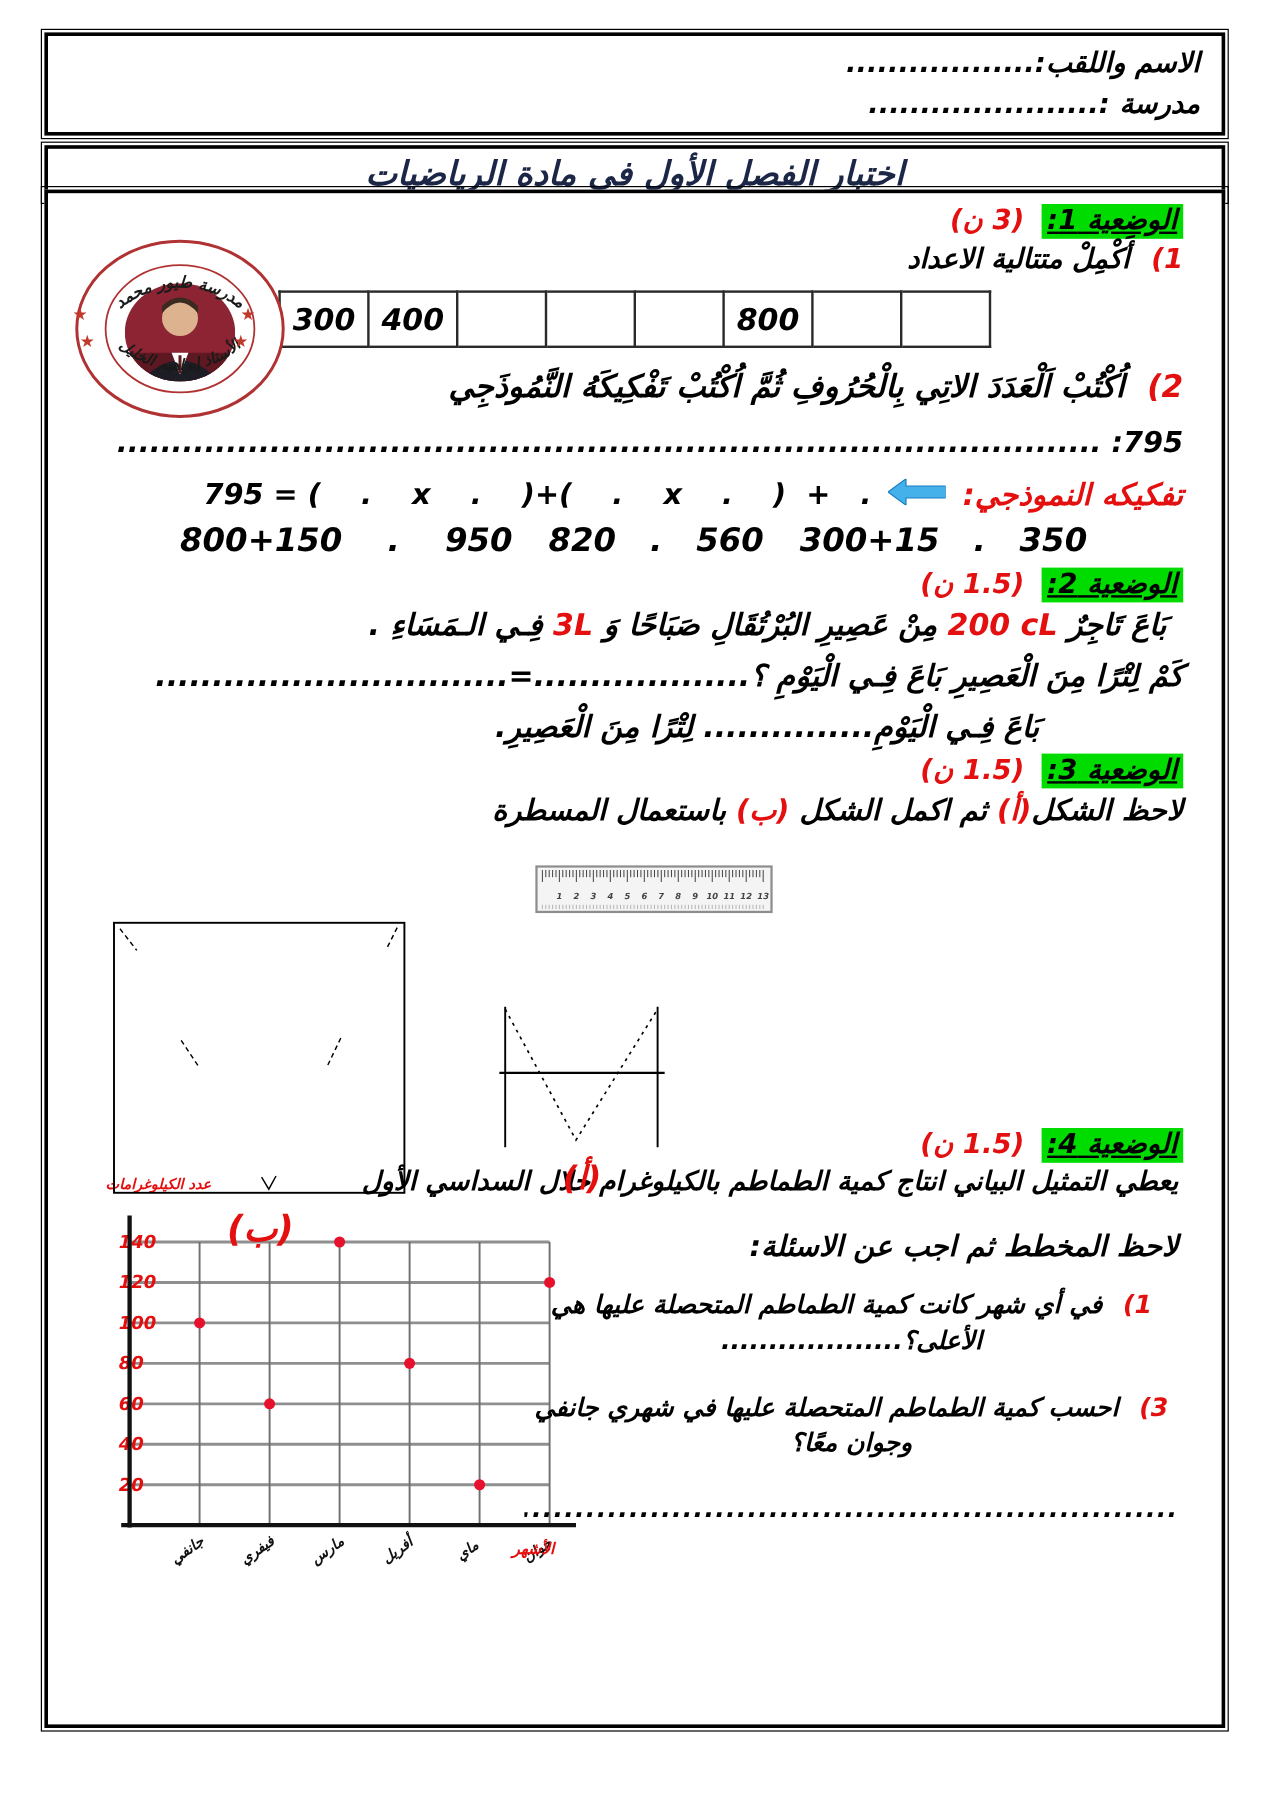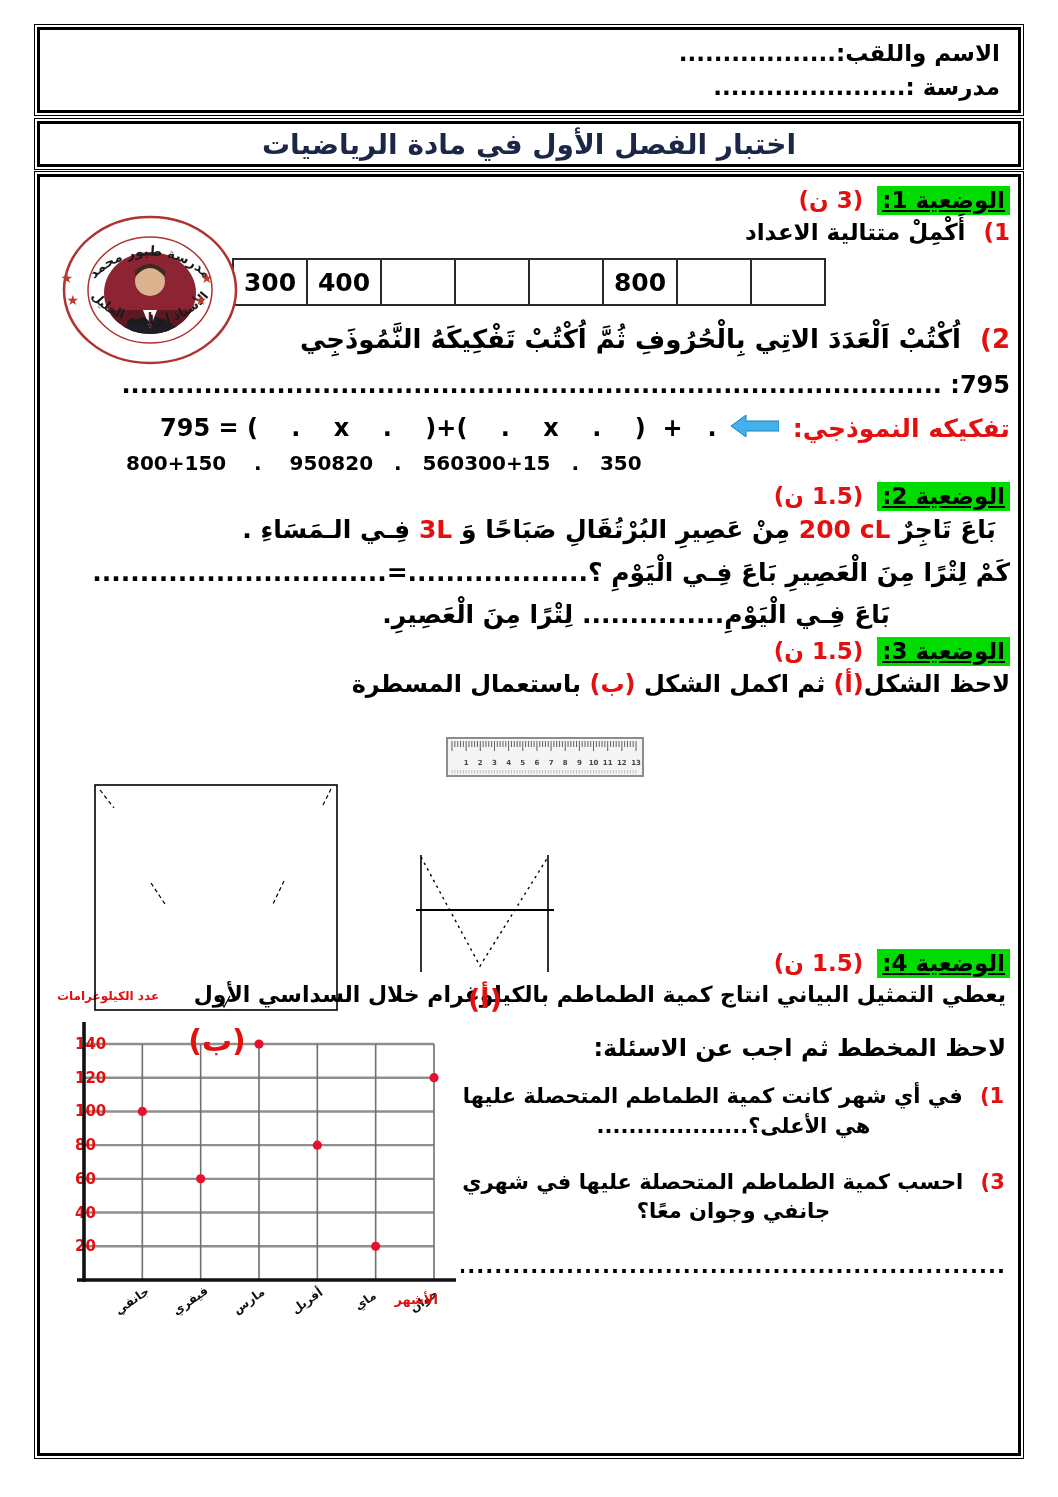--- a/index.html
+++ b/index.html
@@ -1,40 +1,40 @@
 <!DOCTYPE html>
 <html><head>
 <meta charset="utf-8">
 <style>
   html,body{margin:0;padding:0;background:#fff;}
   .page{position:relative;width:1058px;height:1497px;background:#fff;overflow:hidden;
-        font-family:"DejaVu Sans",sans-serif;color:#000;}
+        font-family:"DejaVu Sans",sans-serif;color:#000;font-style:italic;}
   .box{position:absolute;background:#fff;border:3px solid #000;outline:1.5px solid #000;outline-offset:2px;box-sizing:border-box;}
   .header-box{left:37px;top:27px;width:984px;height:86px;display:flex;flex-direction:row;
               padding:6px 18px;justify-content:space-between;align-items:stretch;}
   .hcol{display:flex;flex-direction:column;justify-content:space-around;}
   .hline{font-size:23px;font-weight:bold;white-space:pre;}
   .red{color:#e40f0f;}
   .title-box{left:37px;top:121px;width:984px;height:46px;display:flex;align-items:center;justify-content:center;}
   .title-box span{font-size:28px;font-weight:bold;color:#1c2747;}
-  .content-box{left:37px;top:174px;width:984px;height:1282px;padding:6px 8px;}
+  .content-box{left:37px;top:158px;width:984px;height:1282px;padding:6px 32px;}
   .line{font-size:23px;font-weight:bold;margin:4px 0;line-height:1.35;}
   .sec-head{margin:4px 0 2px 0;font-size:23px;font-weight:bold;}
   .hl{background:#00dc00;text-decoration:underline;padding:1px 5px 2px 5px;}
   .pts{color:#e40f0f;margin-right:6px;}
   .pre{white-space:pre;}
   .ltr{direction:ltr;unicode-bidi:isolate;display:inline-block;}
   .force-ltr{direction:ltr;unicode-bidi:bidi-override;display:inline-block;}
   .seq-table{direction:ltr;margin:10px auto 12px auto;border-collapse:collapse;}
   .seq-table td{border:2px solid #2a2a2a;width:70px;height:42px;text-align:center;
                 font-size:25px;font-weight:bold;}
   .decomp{display:flex;flex-direction:row;align-items:center;gap:14px;margin:12px 0 6px 0;}
   .decomp .formula{font-size:24px;font-weight:bold;}
-  .comp-row{direction:ltr;display:flex;padding:2px 80px 0 78px;
-            font-size:20px;font-weight:bold;}
+  .comp-row{direction:ltr;display:flex;justify-content:space-between;padding:2px 80px 0 78px;
+            font-size:27px;font-weight:bold;}
   .abs{position:absolute;}
   .fig-label{color:#e40f0f;font-weight:bold;text-align:center;}
   .q-line{font-size:21px;font-weight:bold;margin:0 0 27px 0;line-height:1.4;}
   .marker{color:#e40f0f;margin-left:10px;}
   .dotted{font-size:21px;font-weight:bold;letter-spacing:1px;white-space:nowrap;overflow:hidden;}
 </style>
 </head>
 <body>
 
 <div class="page">

